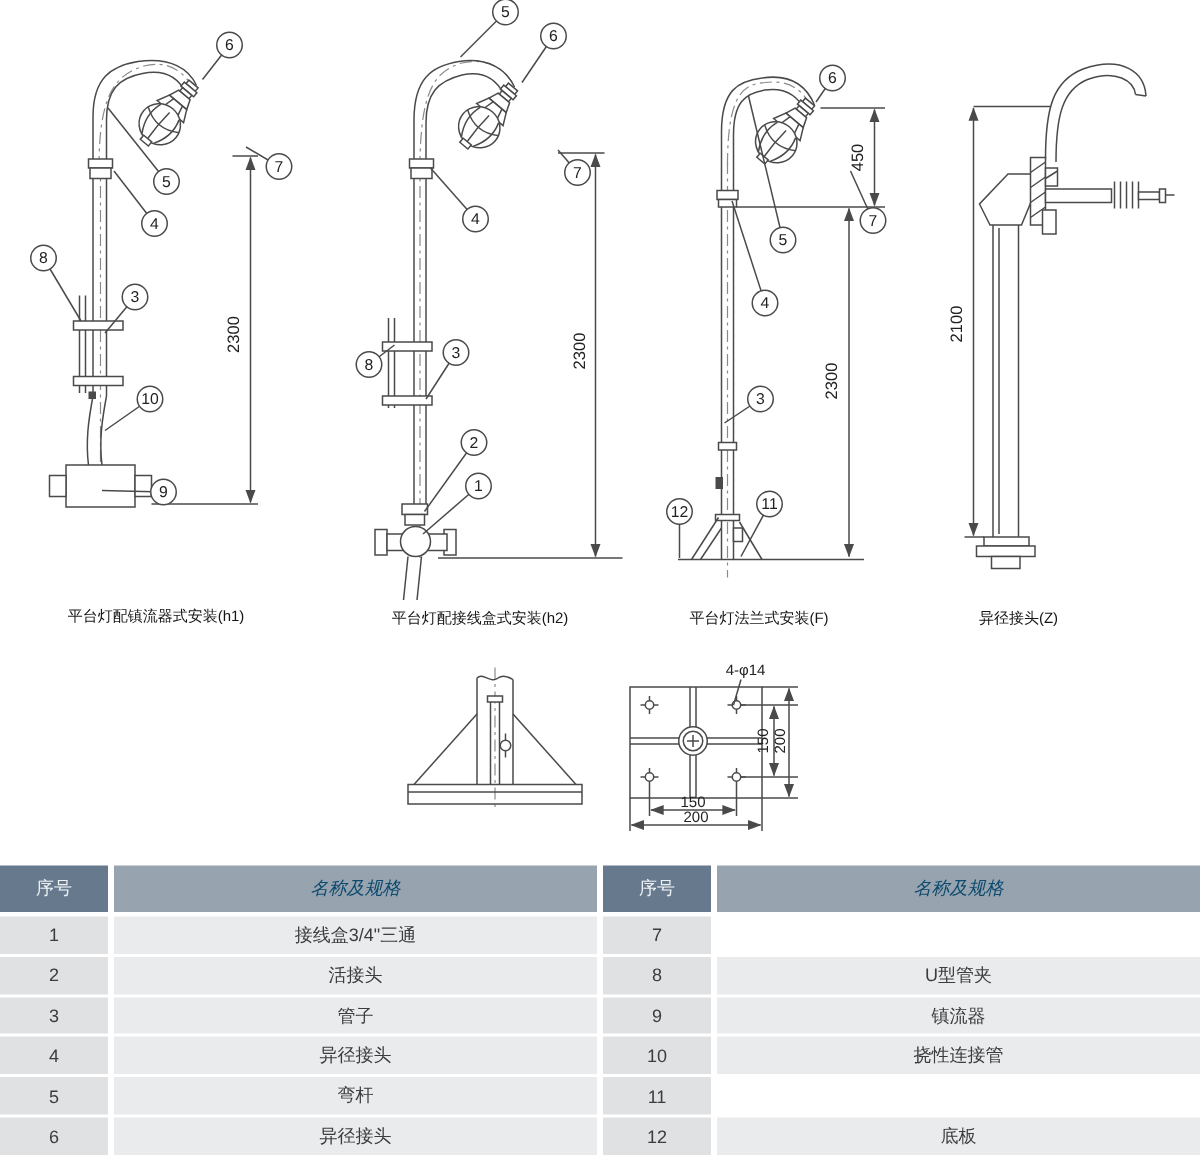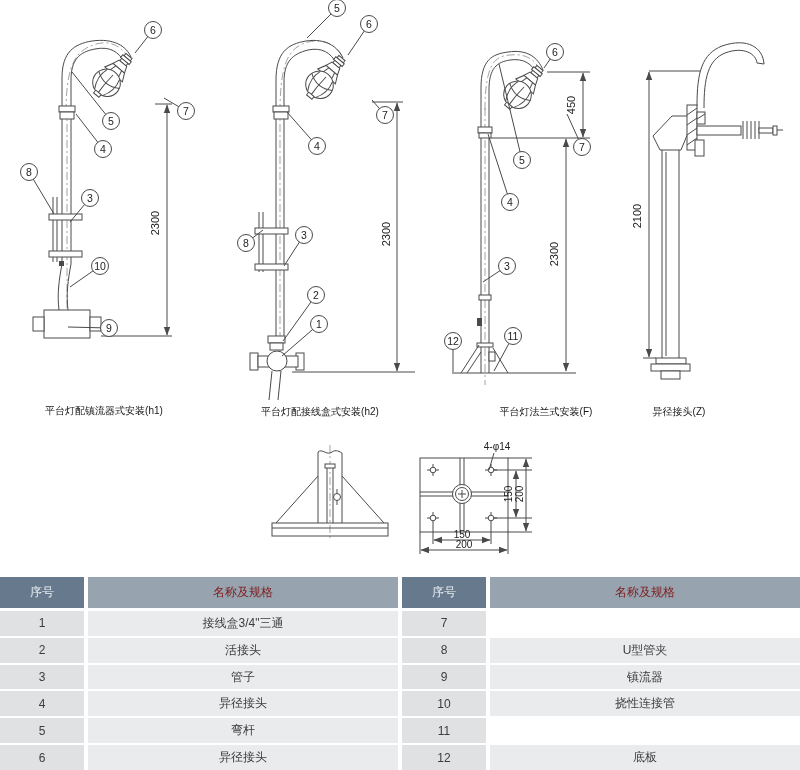--- a/index.html
+++ b/index.html
@@ -18,24 +18,24 @@
   #drawings .dimt2{font-size:10px;text-anchor:middle;}
   
   .cap{position:absolute;transform:translateX(-50%);font-size:10px;color:#161616;white-space:nowrap;}
   
   .ptable{position:absolute;top:577px;height:193px;display:flex;flex-direction:column;row-gap:2px;}
   #tleft{left:0;width:398px;}
   #tright{left:402px;width:398px;}
   .trow{display:flex;column-gap:4px;flex:1;min-height:0;}
   .thead{flex:0 0 31px;margin-bottom:1px;}
   .cell{display:flex;align-items:center;justify-content:center;font-size:12px;color:#3c3c3c;}
-  .cell.no{width:84px;flex:none;background:#dfe1e3;}
+  .cell.no{width:72px;flex:none;background:#dfe1e3;}
   .cell.nm{flex:1;background:#e9ebed;}
   .thead .no{background:#66798d;color:#eef1f4;}
-  .thead .nm{background:#97a3af;color:#7f1d1d;}
+  .thead .nm{background:#97a3af;color:#0c4a6e;font-style:italic;}
 </style>
 </head>
 <body>
 
 <div id="stage">
 
   <svg id="drawings" width="800" height="565" viewBox="0 0 800 565">
     <defs>
       <marker id="arrow" viewBox="0 0 8 8" refX="7.5" refY="4" markerWidth="9" markerHeight="9" orient="auto-start-reverse">
         <path d="M0,1 L8,4 L0,7 Z" fill="#4a4a4a"></path>
@@ -368,21 +368,21 @@
       <line class="ln" x1="508" y1="532" x2="508" y2="554"></line>
       <line class="ln" x1="434" y1="540" x2="490" y2="540" marker-start="url(#arrow)" marker-end="url(#arrow)"></line>
       <line class="ln" x1="421" y1="550" x2="507" y2="550" marker-start="url(#arrow)" marker-end="url(#arrow)"></line>
       <text class="dimt2" x="462" y="538">150</text>
       <text class="dimt2" x="464" y="548">200</text>
     </g>
   </svg>
 
   <div class="cap" style="left:104px;top:404px">平台灯配镇流器式安装(h1)</div>
   <div class="cap" style="left:320px;top:405px">平台灯配接线盒式安装(h2)</div>
-  <div class="cap" style="left:546px;top:405px">平台灯法兰式安装(F)</div>
+  <div class="cap" style="left:506px;top:405px">平台灯法兰式安装(F)</div>
   <div class="cap" style="left:679px;top:405px">异径接头(Z)</div>
 
   <div class="ptable" id="tleft">
     <div class="trow thead">
       <div class="cell no">序号</div>
       <div class="cell nm">名称及规格</div>
     </div>
     <div class="trow">
       <div class="cell no">1</div>
       <div class="cell nm">接线盒3/4"三通</div>

